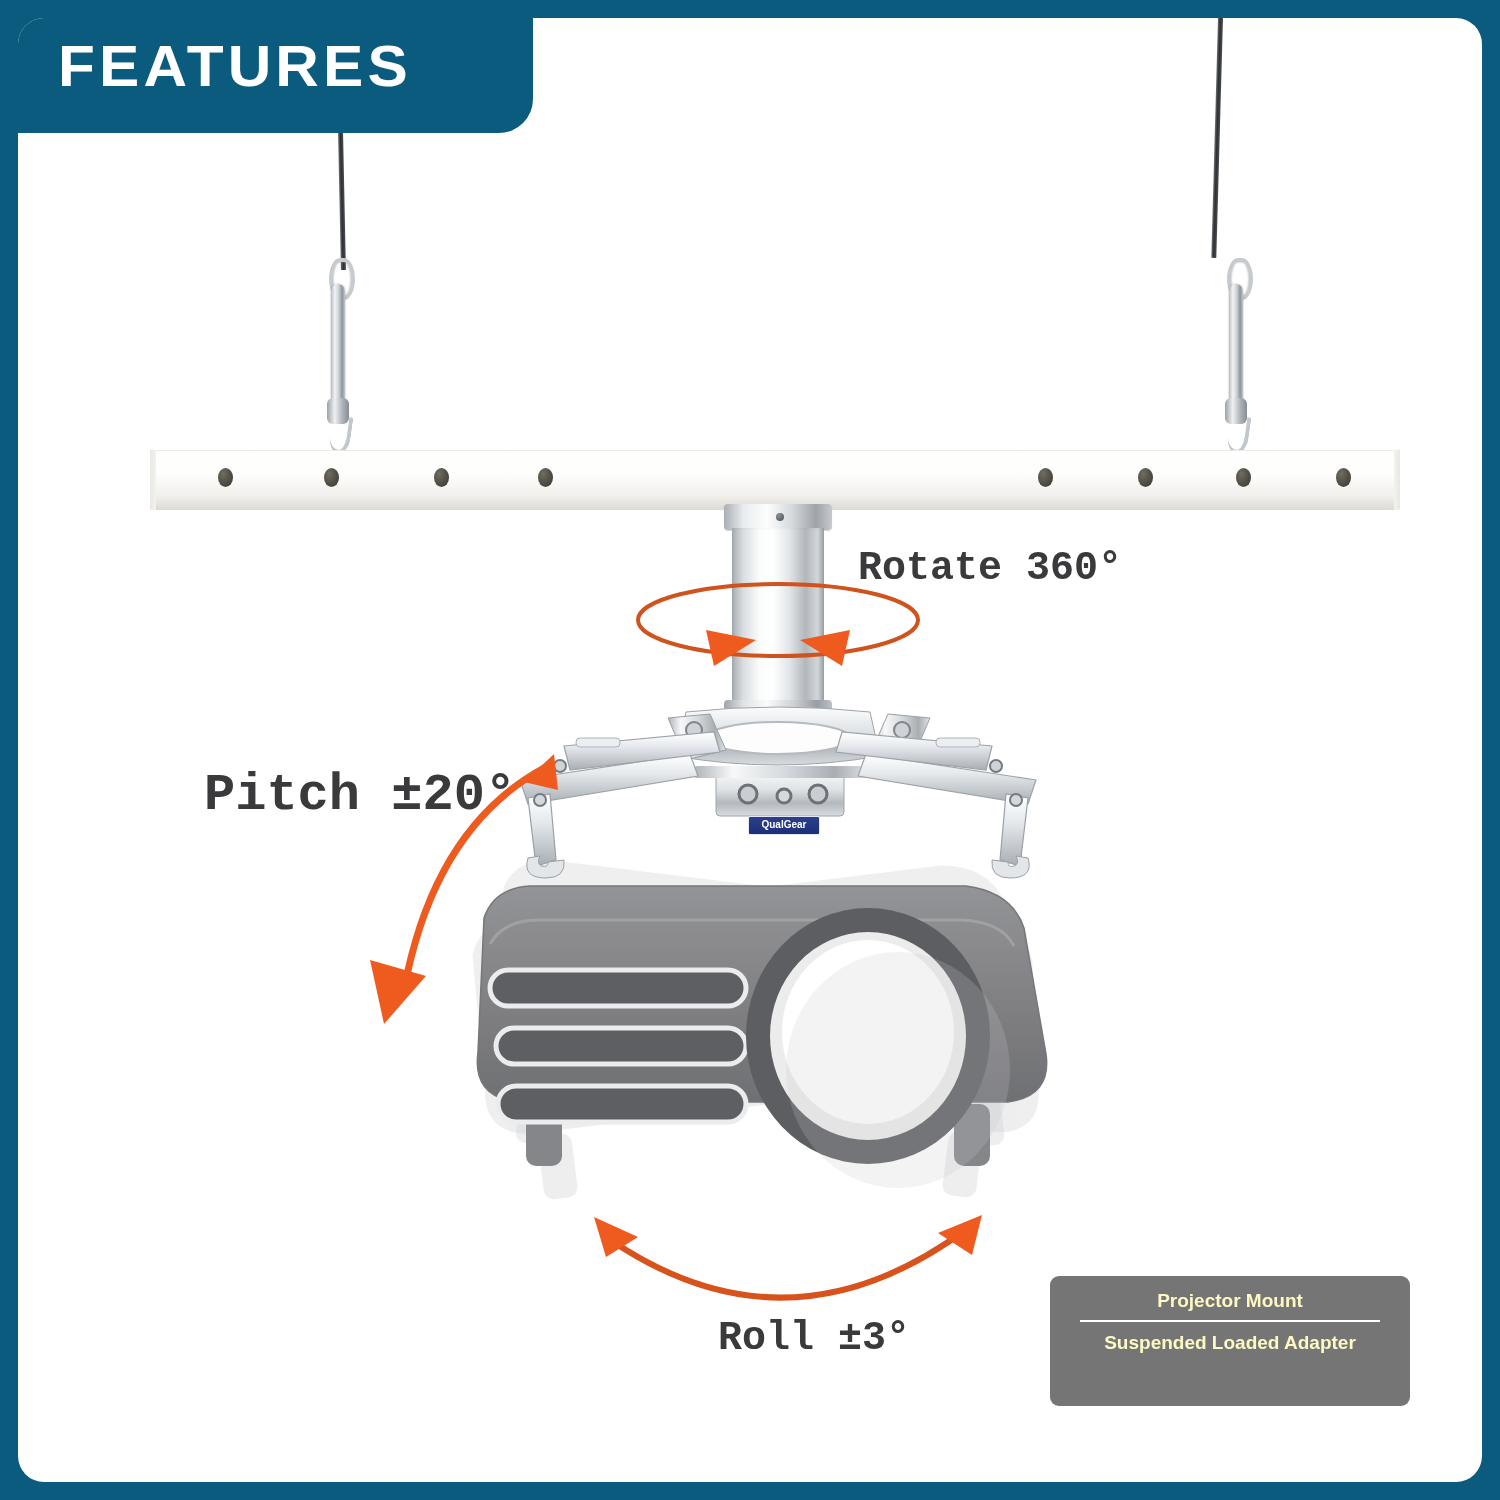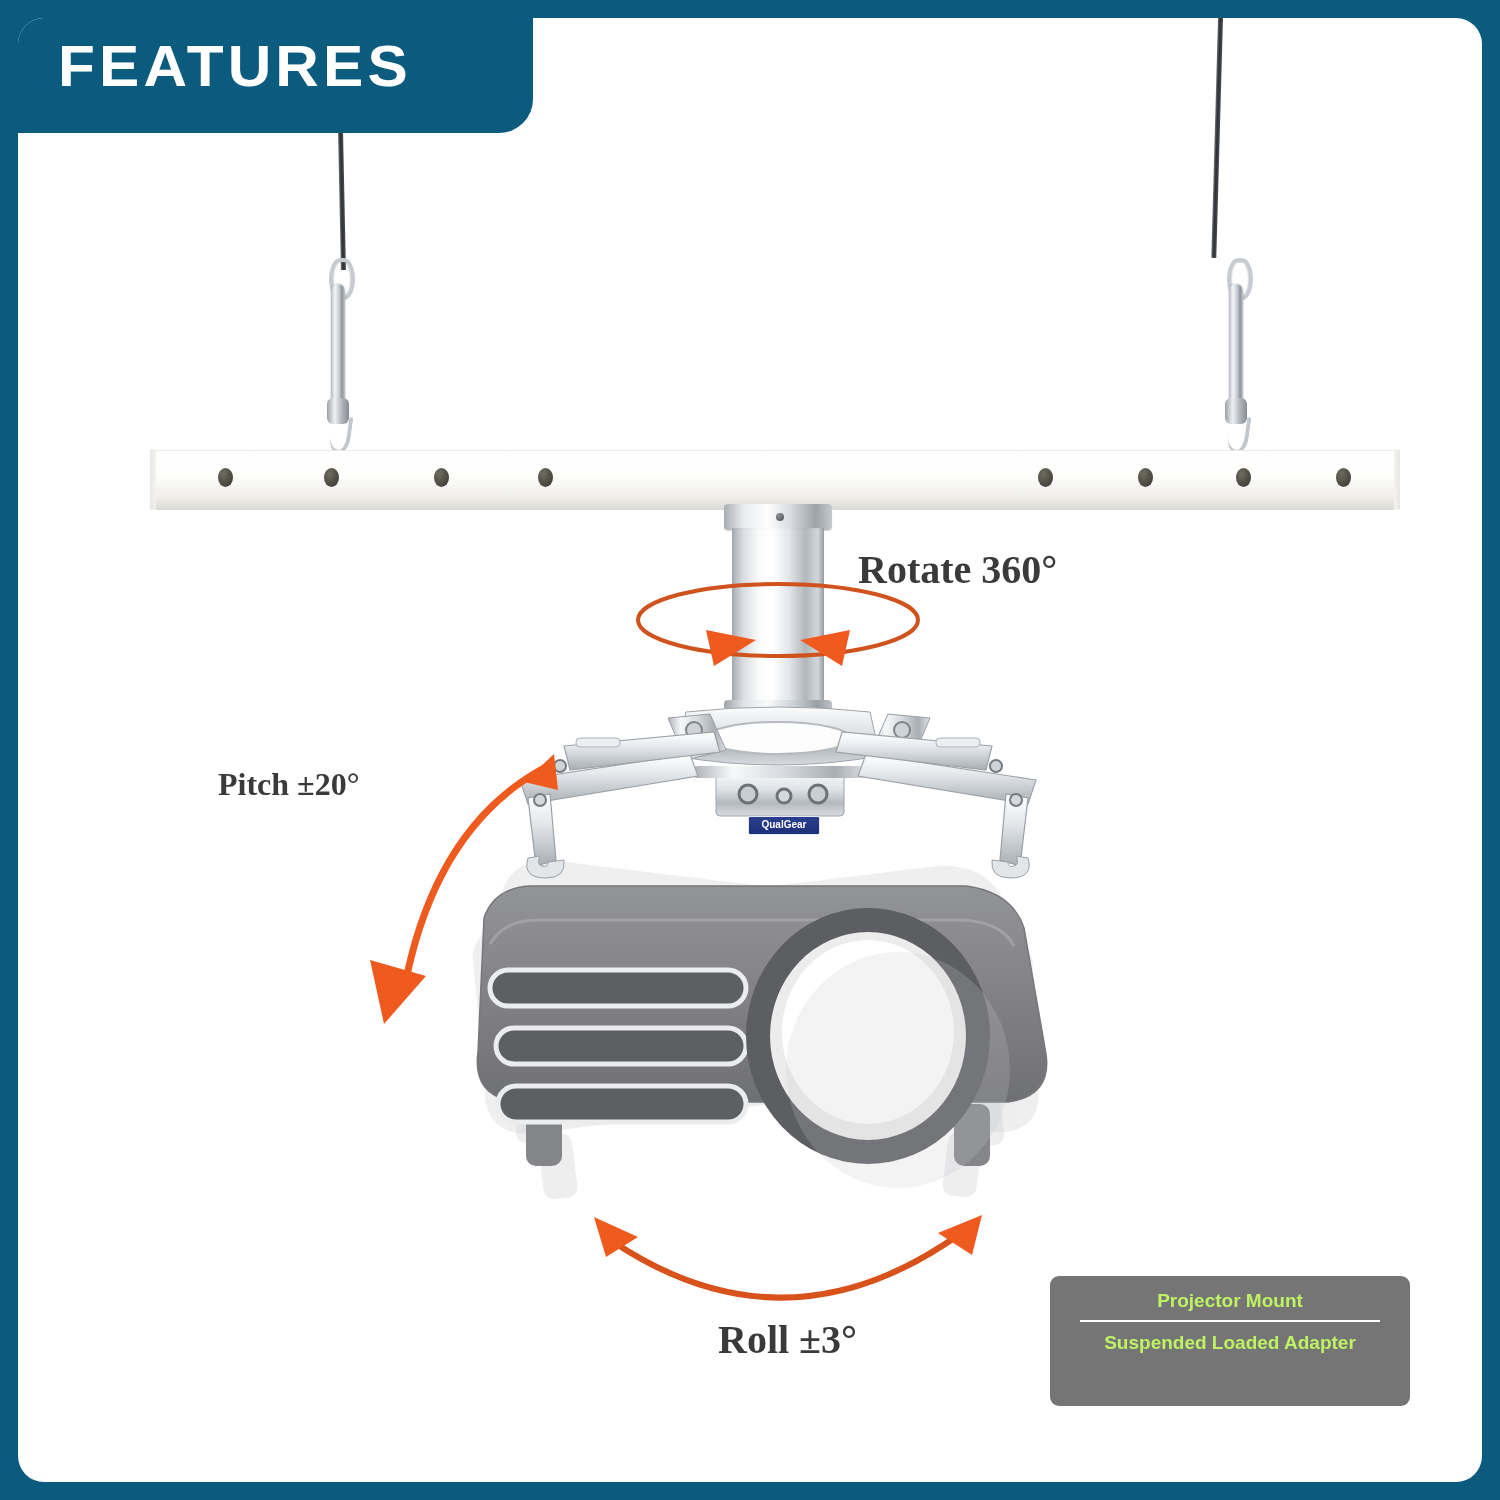--- a/index.html
+++ b/index.html
@@ -178,37 +178,37 @@
   }
 
   
   #projector{position:absolute;left:380px;top:840px;width:740px;height:370px;z-index:18;}
 
   
   .annotation{
     position:absolute;
     color:#3a3a3c;
     font-weight:bold;
-    font-family:Liberation Serif, serif;
+    font-family:Liberation Mono, monospace;
     white-space:nowrap;
     z-index:45;
   }
   #label-rotate{left:840px;top:528px;font-size:40px;}
-  #label-pitch{left:200px;top:748px;font-size:32px;}
+  #label-pitch{left:186px;top:748px;font-size:52px;}
   #label-roll{left:700px;top:1298px;font-size:40px;}
 
   
   #capacity-box{
     position:absolute;
     left:1032px;top:1258px;
     width:360px;height:130px;
     background:#757575;
     border-radius:9px;
     z-index:45;
-    color:#bef264;
+    color:#fef9c3;
     text-align:center;
     box-sizing:border-box;
     padding-top:12px;
   }
   #capacity-box .cap-line{
     font-size:19px;
     font-weight:bold;
     line-height:25px;
     font-family:"Liberation Sans",sans-serif;
   }

